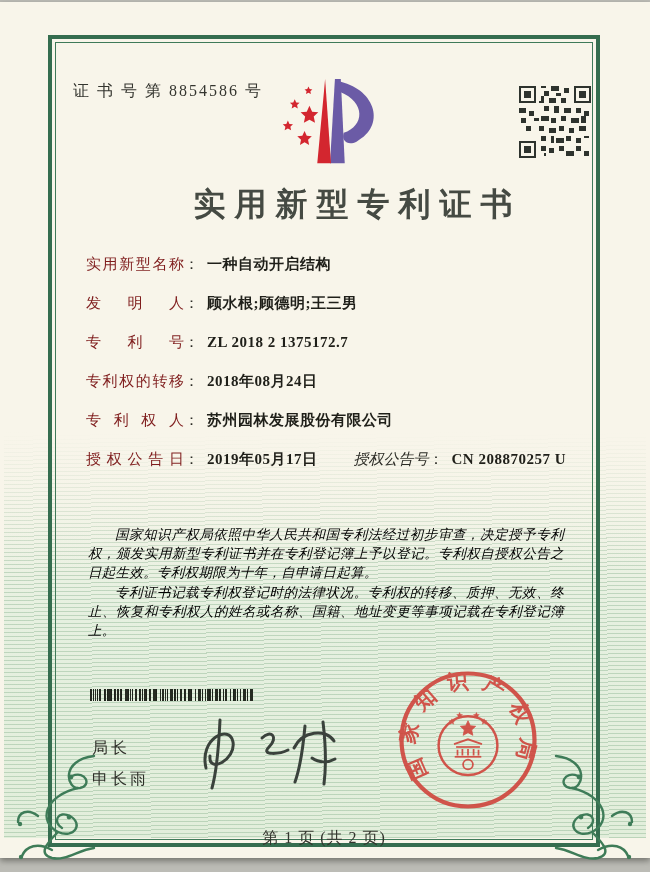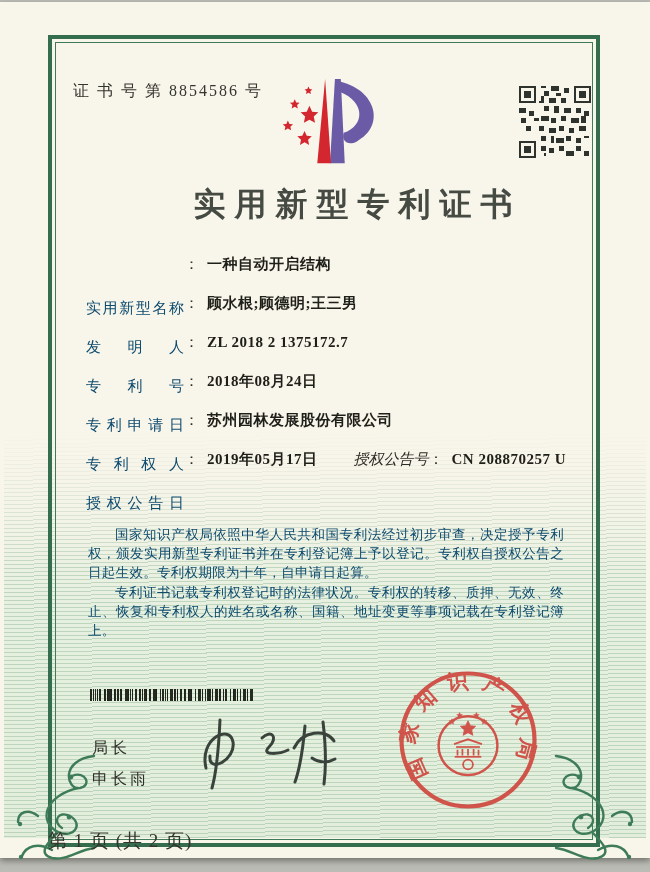--- a/index.html
+++ b/index.html
@@ -47,32 +47,31 @@
     position:absolute;left:48px;top:181px;width:619px;
     text-align:center;font-size:32px;font-weight:bold;color:#454a43;
     letter-spacing:9px;white-space:nowrap;
   }
 
   .fields{position:absolute;left:86px;top:253px;width:480px;}
   .frow{height:39px;font-size:15px;color:#26261f;white-space:nowrap;}
   .lbl{
     display:inline-block;width:98px;vertical-align:top;
     text-align:justify;text-align-last:justify;text-justify:inter-character;
-    color:#0c4a6e;
-    margin-top:44px;
+    color:#7f1d1d;
   }
   .colon{display:inline-block;margin-right:8px;color:#2c2c26;}
   .val{font-weight:600;letter-spacing:.5px;color:#1f1f19;}
   .frow.two-col .col2{margin-left:36px;}
   .frow.two-col .lbl2{color:#2c2c26;font-style:italic;}
 
   .paras{
     position:absolute;left:88px;top:523px;width:476px;
-    font-size:13.5px;line-height:19.2px;color:#0c4a6e;
-    text-align:justify;letter-spacing:.3px;
+    font-size:13.5px;line-height:19.2px;color:#000000;
+    text-align:justify;font-style:italic;letter-spacing:.3px;
   }
   .paras p{margin:0;text-indent:2em;}
 
   .barcode{
     position:absolute;left:90px;top:687px;width:163px;height:12px;
     background-image:
       repeating-linear-gradient(90deg,#262b22 0 1.5px,transparent 1.5px 5px),
       repeating-linear-gradient(90deg,#262b22 0 2px,transparent 2px 9px),
       repeating-linear-gradient(90deg,#1d211a 0 1px,transparent 1px 3.5px);
   }
@@ -85,22 +84,22 @@
   .commissioner div{margin-bottom:10px;}
   .signature{position:absolute;left:186px;top:712px;width:158px;height:80px;}
 
   .seal{position:absolute;left:398px;top:668px;width:140px;height:140px;opacity:.88;}
   .seal-date{
     position:absolute;left:398px;top:782px;width:140px;text-align:center;
     font-size:14.5px;color:#232420;letter-spacing:1px;white-space:nowrap;
   }
 
   .page-footer{
-    position:absolute;left:48px;top:826px;width:552px;text-align:left;
-    font-size:19px;color:#33342d;letter-spacing:1px;
+    position:absolute;left:48px;top:826px;width:552px;text-align:center;
+    font-size:16px;color:#33342d;letter-spacing:1px;
   }
 </style>
 </head>
 <body>
 
 <div class="paper">
   <div class="guilloche"></div>
 
   <div class="border-outer">
     <div class="border-inner"></div>
@@ -220,21 +219,21 @@
     <div class="frow">
       <span class="lbl">实用新型名称</span><span class="colon">：</span><span class="val">一种自动开启结构</span>
     </div>
     <div class="frow">
       <span class="lbl">发　明　人</span><span class="colon">：</span><span class="val">顾水根;顾德明;王三男</span>
     </div>
     <div class="frow">
       <span class="lbl">专　利　号</span><span class="colon">：</span><span class="val">ZL 2018 2 1375172.7</span>
     </div>
     <div class="frow">
-      <span class="lbl">专利申请日</span><span class="colon">：</span><span class="val">2018年08月24日</span>
+      <span class="lbl">专利权的转移</span><span class="colon">：</span><span class="val">2018年08月24日</span>
     </div>
     <div class="frow">
       <span class="lbl">专 利 权 人</span><span class="colon">：</span><span class="val">苏州园林发展股份有限公司</span>
     </div>
     <div class="frow two-col">
       <span class="lbl">授权公告日</span><span class="colon">：</span><span class="val">2019年05月17日</span><span class="col2 lbl2">授权公告号</span><span class="colon">：</span><span class="val">CN 208870257 U</span>
     </div>
   </div>
 
   <div class="paras">

